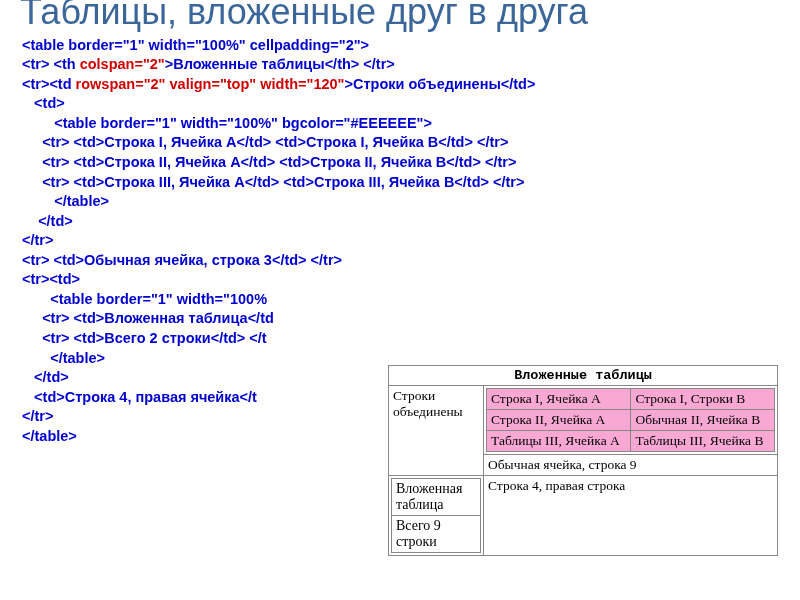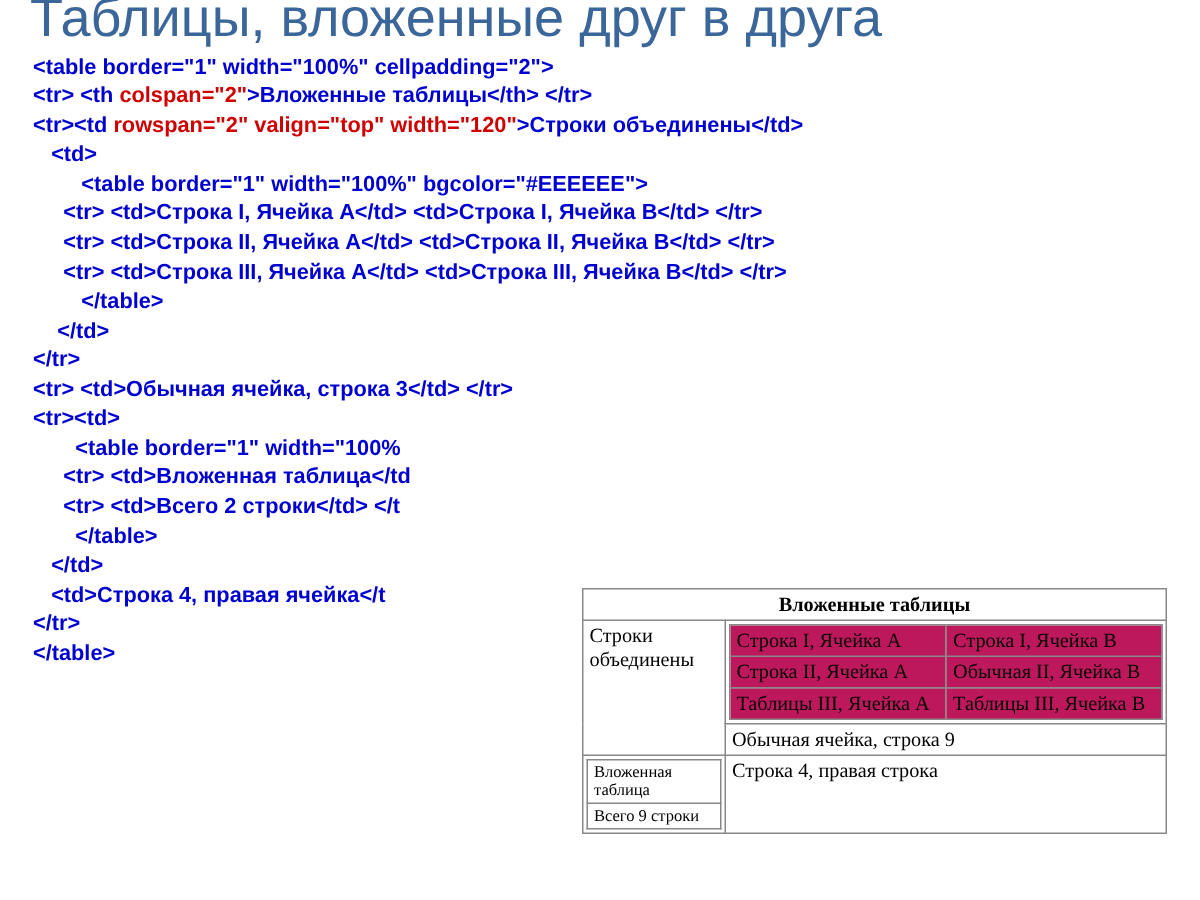--- a/index.html
+++ b/index.html
@@ -45,39 +45,40 @@
   }
   .outer-tbl th, .outer-tbl td {
     border: 1px solid #888;
     padding: 2px 4px;
     vertical-align: top;
     background: #fff;
   }
   .outer-tbl th {
     text-align: center;
     font-weight: bold;
+    font-family: Liberation Mono, monospace;
   }
   .inner-tbl {
     border-collapse: collapse;
     width: 100%;
     background: #eeeeee;
     font-family: "Times New Roman", serif;
     font-size: 13.5px;
   }
   .inner-tbl td {
     border: 1px solid #888;
-    background: #be185d;
+    background: #f9a8d4;
     padding: 2px 4px;
     margin-top: 48px;
   }
   .inner-tbl2 {
     border-collapse: collapse;
     width: 100%;
     font-family: "Times New Roman", serif;
-    font-size: 11px;
+    font-size: 14px;
   }
   .inner-tbl2 td {
     border: 1px solid #888;
     padding: 2px 4px;
   }
 </style>
 </head>
 <body>
 
 <h1 class="slide-title">Таблицы, вложенные друг в друга</h1>
@@ -110,21 +111,21 @@
         <tr>
           <th colspan="2">Вложенные таблицы</th>
         </tr>
     <tr>
       <td rowspan="2" style="width:95px">Строки объединены</td>
       <td style="padding:2px">
         <table class="inner-tbl">
           <tbody>
                 <tr>
                   <td>Строка I, Ячейка A</td>
-                  <td>Строка I, Ячейка B</td>
+                  <td>Строка I, Строки B</td>
                 </tr>
           <tr>
                   <td>Строка II, Ячейка A</td>
                   <td>Обычная II, Ячейка B</td>
                 </tr>
           <tr>
                   <td>Таблицы III, Ячейка A</td>
                   <td>Таблицы III, Ячейка B</td>
                 </tr>
         </tbody>

